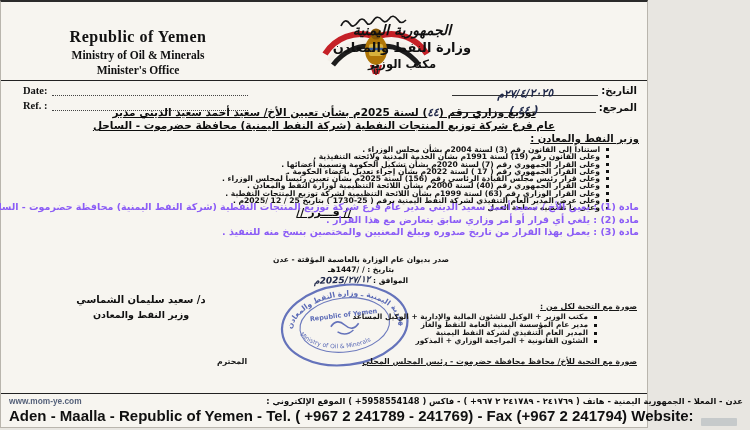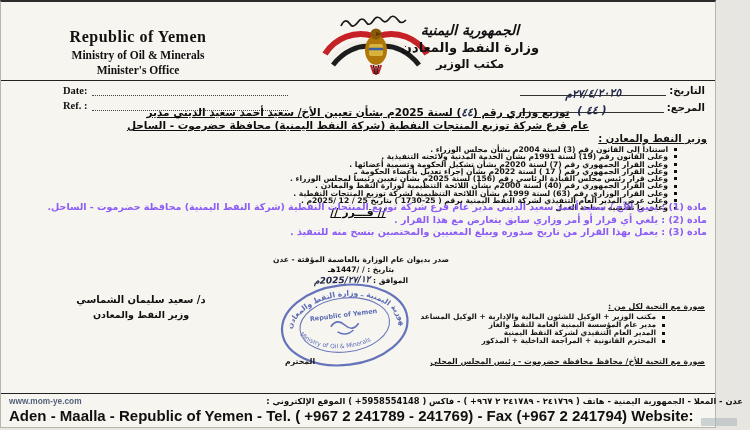--- a/index.html
+++ b/index.html
@@ -1,30 +1,30 @@
 <!DOCTYPE html>
 <html lang="ar"><head>
 <meta charset="utf-8">
 <style>
   html,body{margin:0;padding:0;}
   body{width:750px;height:430px;overflow:hidden;background:#e8e6e1;font-family:"DejaVu Sans",sans-serif;}
-  .page{position:relative;width:716px;height:428px;background:#f7f5f0;border-top:2px solid #2b2b2b;border-left:1px solid #b9b5ad;border-right:1px solid #b9b5ad;border-bottom:1px solid #b9b5ad;box-sizing:border-box;}
+  .page{position:relative;width:648px;height:428px;background:#f7f5f0;border-top:2px solid #2b2b2b;border-left:1px solid #b9b5ad;border-right:1px solid #b9b5ad;border-bottom:1px solid #b9b5ad;box-sizing:border-box;}
   
   .hdr-en{position:absolute;left:22px;top:26px;width:230px;text-align:center;color:#111;}
   .hdr-en .l1{font-family:"Liberation Serif",serif;font-weight:bold;font-size:16px;letter-spacing:.5px;}
   .hdr-en .l2{font-family:"Liberation Serif",serif;font-weight:bold;font-size:11.5px;margin-top:3px;}
   .hdr-en .l3{font-family:"Liberation Serif",serif;font-weight:bold;font-size:11.5px;margin-top:3px;}
   .hdr-ar{position:absolute;right:150px;top:20px;width:190px;text-align:center;color:#111;direction:rtl;}
   .hdr-ar .a1{font-size:14px;font-weight:bold;font-style:italic;}
   .hdr-ar .a2{font-size:13px;font-weight:bold;margin-top:2px;}
   .hdr-ar .a3{font-size:11.5px;font-weight:bold;margin-top:2px;}
   .hdr-rule{position:absolute;left:0;top:78px;width:100%;height:0;border-top:1.6px solid #222;}
   .emblem{position:absolute;left:320px;top:10px;}
   
-  .meta-en{position:absolute;left:22px;top:83px;width:225px;margin-left:40px;}
+  .meta-en{position:absolute;left:22px;top:83px;width:225px;}
   .meta-en .row{display:flex;align-items:flex-end;margin-bottom:4px;}
   .meta-en .lbl{font-family:"Liberation Serif",serif;font-weight:bold;font-size:10.5px;color:#111;}
   .meta-en .dots{flex:1;border-bottom:1.5px dotted #444;height:10px;margin-left:4px;}
   .meta-ar{position:absolute;right:10px;top:80px;width:185px;direction:rtl;}
   .meta-ar .row{display:flex;align-items:flex-end;margin-bottom:3px;}
   .meta-ar .lbl{font-weight:bold;font-size:10px;color:#111;white-space:nowrap;}
   .meta-ar .line{flex:1;border-bottom:1.2px solid #333;margin-right:3px;text-align:center;height:13px;}
   .hand{font-style:italic;font-weight:bold;color:#20294a;transform:rotate(-2deg);display:inline-block;font-size:11px;}
   
   .title{position:absolute;left:0;top:104px;width:100%;text-align:center;direction:rtl;color:#0d0d0d;}
@@ -248,21 +248,21 @@
           <span>مدير عام المؤسسة اليمنية العامة للنفط والغاز</span>
         </li>
 
         <li>
           <span class="sq"></span>
           <span>المدير العام التنفيذي لشركة النفط اليمنية</span>
         </li>
 
         <li>
           <span class="sq"></span>
-          <span>المحترم القانونية + المراجعة الداخلية + المذكور</span>
+          <span>الشئون القانونية + المراجعة الوزاري + المذكور</span>
         </li>
       </ul>
     <div class="dfin">
       <span class="fl">صورة مع التحية للأخ/ محافظ محافظة حضرموت - رئيس المجلس المحلي</span>
       <span>المحترم</span>
     </div>
   </div>
 
   <div class="ftr-rule"></div>
   <div class="ftr-ar">

